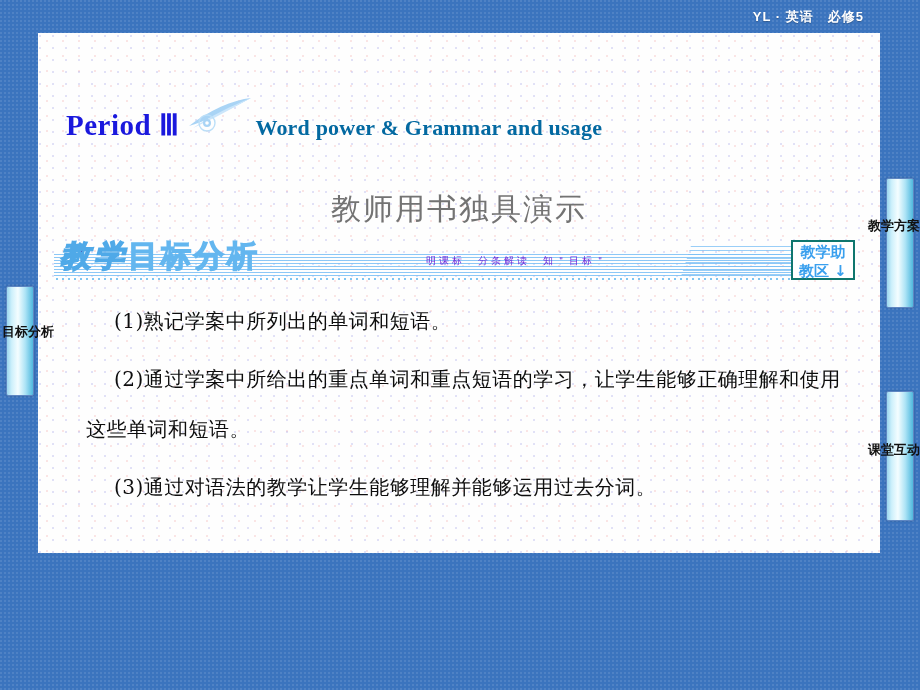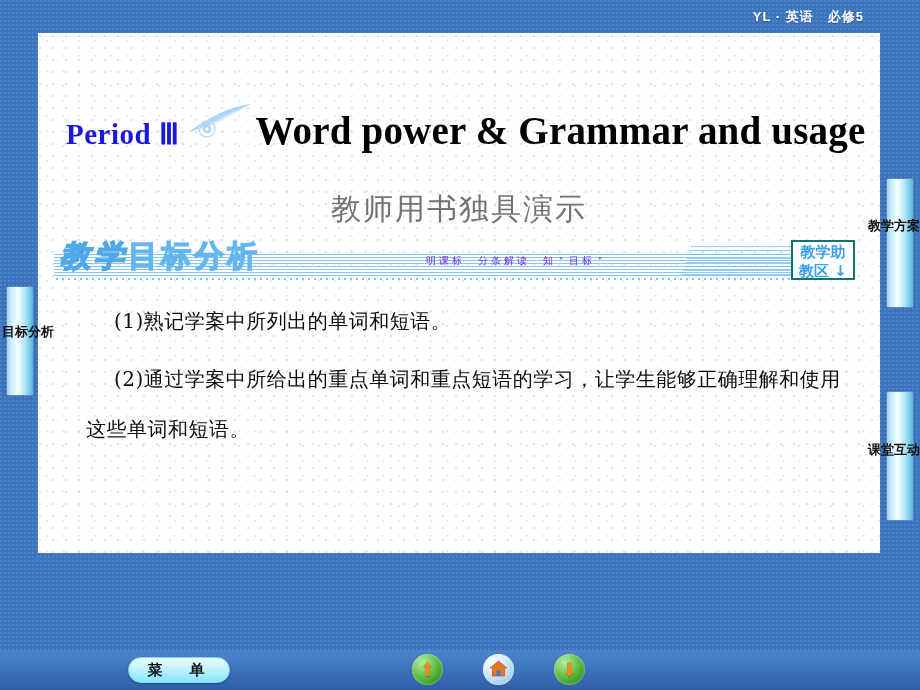--- a/index.html
+++ b/index.html
@@ -97,22 +97,22 @@
     width: 72px;
     height: 30px;
     display: inline-block;
     margin: 0 2px;
     align-self: center;
   }
   .title-comet svg { position: absolute; left: 0; top: -14px; }
   .title-main {
     font-family: "Liberation Serif", serif;
     font-weight: bold;
-    font-size: 39px;
-    color: #000000;
+    font-size: 22px;
+    color: #0369a1;
     letter-spacing: 0.2px;
   }
 
   
   .subtitle-red {
     position: absolute;
     left: 0;
     top: 156px;
     width: 100%;
     text-align: center;
@@ -378,38 +378,20 @@
         <div class="banner-sub">明课标　分条解读　知＂目标＂</div>
         <div class="banner-btn">
           <div>教学助</div>
           <div>教区 ↓</div>
         </div>
       </div>
 
       <div class="body-text">
         <p class="para">(1)熟记学案中所列出的单词和短语。</p>
         <p class="para">(2)通过学案中所给出的重点单词和重点短语的学习，让学生能够正确理解和使用这些单词和短语。</p>
+        <p class="para">(3)通过对语法的教学让学生能够理解并能够运用过去分词。</p>
       </div>
 
     </div>
   </div>
 
-  <div class="bottom-bar">
-    <div class="menu-btn">菜　单</div>
-    <div class="nav-icons">
-      <div class="nav-icon green">
-        <span class="arrow-glyph">⬆</span>
-      </div>
-      <div class="nav-icon home">
-        <span class="house-glyph">
-          <svg width="19" height="17" viewBox="0 0 19 17">
-            <path d="M9.5 1 L18 8 L15.6 8 L15.6 16 L3.4 16 L3.4 8 L1 8 Z" fill="#e8762a" stroke="#b9541a" stroke-width="0.7"></path>
-            <rect x="7.6" y="10.5" width="3.8" height="5.5" fill="#3d7fd0"></rect>
-          </svg>
-        </span>
-      </div>
-      <div class="nav-icon green">
-        <span class="arrow-glyph">⬇</span>
-      </div>
-    </div>
-  </div>
 
 </div>
 
 </body></html>

